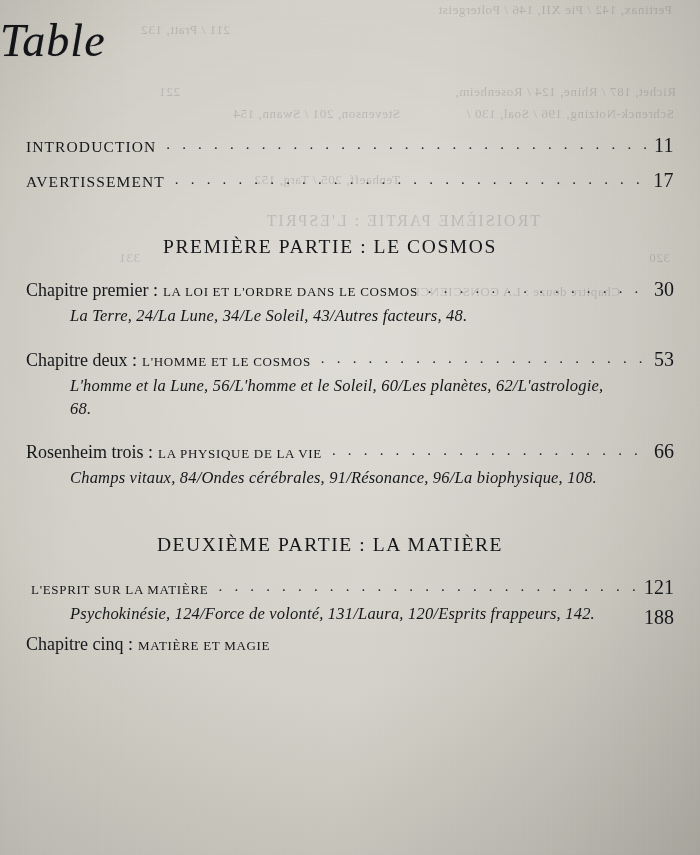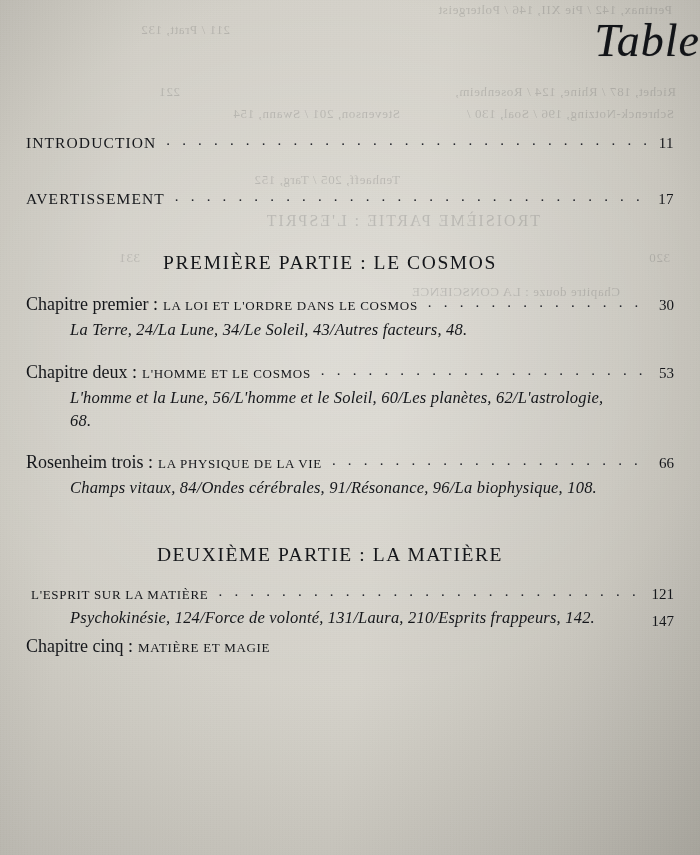--- a/index.html
+++ b/index.html
@@ -53,21 +53,21 @@
   .content {
     position: absolute;
     inset: 0;
     padding: 0;
   }
   .doc-title {
     position: absolute;
     top: 14px;
     left: 0;
     width: 100%;
-    text-align: right;
+    text-align: left;
     font-style: italic;
     font-size: 46px;
     letter-spacing: 1px;
     color: #111317;
     text-shadow: 0 0 1px rgba(0,0,0,.35);
   }
   .toc {
     position: absolute;
     top: 132px;
     left: 26px;
@@ -93,21 +93,21 @@
     position: relative;
     top: -3px;
     overflow: hidden;
     white-space: nowrap;
     letter-spacing: 4.2px;
     font-size: 15px;
     color: #20232a;
   }
   .pagenum {
     width: 34px;
-    font-size: 15px;
+    font-size: 20px;
     white-space: nowrap;
   }
   .part-head {
     text-align: center;
     font-size: 19.5px;
     letter-spacing: 1.6px;
     margin: 44px 0 10px 0;
     font-variant: small-caps;
     text-transform: uppercase;
     padding-right: 40px;
@@ -166,21 +166,21 @@
     <div class="doc-title">Table</div>
 
     <div class="toc">
 
       <div class="front-row">
         <span class="fr-label">INTRODUCTION</span>
         <span class="leader">. . . . . . . . . . . . . . . . . . . . . . . . . . . . . . . . . . . . . . . . . . . . . . . . . . . . . . . . . . . . . . . . . . . . . . . . . . . . . . . .</span>
         <span class="pagenum">11</span>
       </div>
 
-      <div class="front-row" style="margin-top:38px;">
+      <div class="front-row" style="margin-top:12px;">
         <span class="fr-label">AVERTISSEMENT</span>
         <span class="leader">. . . . . . . . . . . . . . . . . . . . . . . . . . . . . . . . . . . . . . . . . . . . . . . . . . . . . . . . . . . . . . . . . . . . . . . . . . . . . . . .</span>
         <span class="pagenum">17</span>
       </div>
 
       <div class="part-head">PREMIÈRE PARTIE : LE COSMOS</div>
 
       <div class="chap">
         <div class="chap-line">
           <span class="chap-name">Chapitre premier :</span>
@@ -212,28 +212,28 @@
       </div>
 
       <div class="part-head second">DEUXIÈME PARTIE : LA MATIÈRE</div>
 
       <div class="chap wide">
         <div class="chap-line">
           <span class="chap-title">L'ESPRIT SUR LA MATIÈRE</span>
           <span class="leader">. . . . . . . . . . . . . . . . . . . . . . . . . . . . . . . . . . . . . . . . . . . . . . . . . . . . . . . . . . . . . . . . . . . . . . . . . . . . . . . .</span>
           <span class="pagenum">121</span>
         </div>
-        <div class="sub">Psychokinésie, 124/Force de volonté, 131/Laura, 210/Esprits frappeurs, 142.</div>
+        <div class="sub">Psychokinésie, 124/Force de volonté, 131/Laura, 120/Esprits frappeurs, 142.</div>
       </div>
 
       <div class="chap wide" style="margin-top:6px;">
         <div class="chap-line">
           <span class="chap-name">Chapitre cinq :</span>
           <span class="chap-title">MATIÈRE ET MAGIE</span>
           <span class="leader" style="visibility:hidden;">. . . . . . . . . . . . . . . . . . . . . . . . . . . . . . . . . . . . . . . . . . . . . . . . . . . . . . . . . . . . . . . . . . . . . . . . . . . . . . . .</span>
-          <span class="pagenum" style="position:relative; top:-26px;">147</span>
+          <span class="pagenum" style="position:relative; top:-26px;">188</span>
         </div>
       </div>
 
     </div>
   </div>
   <div class="grain"></div>
 </div>
 
 </body></html>

